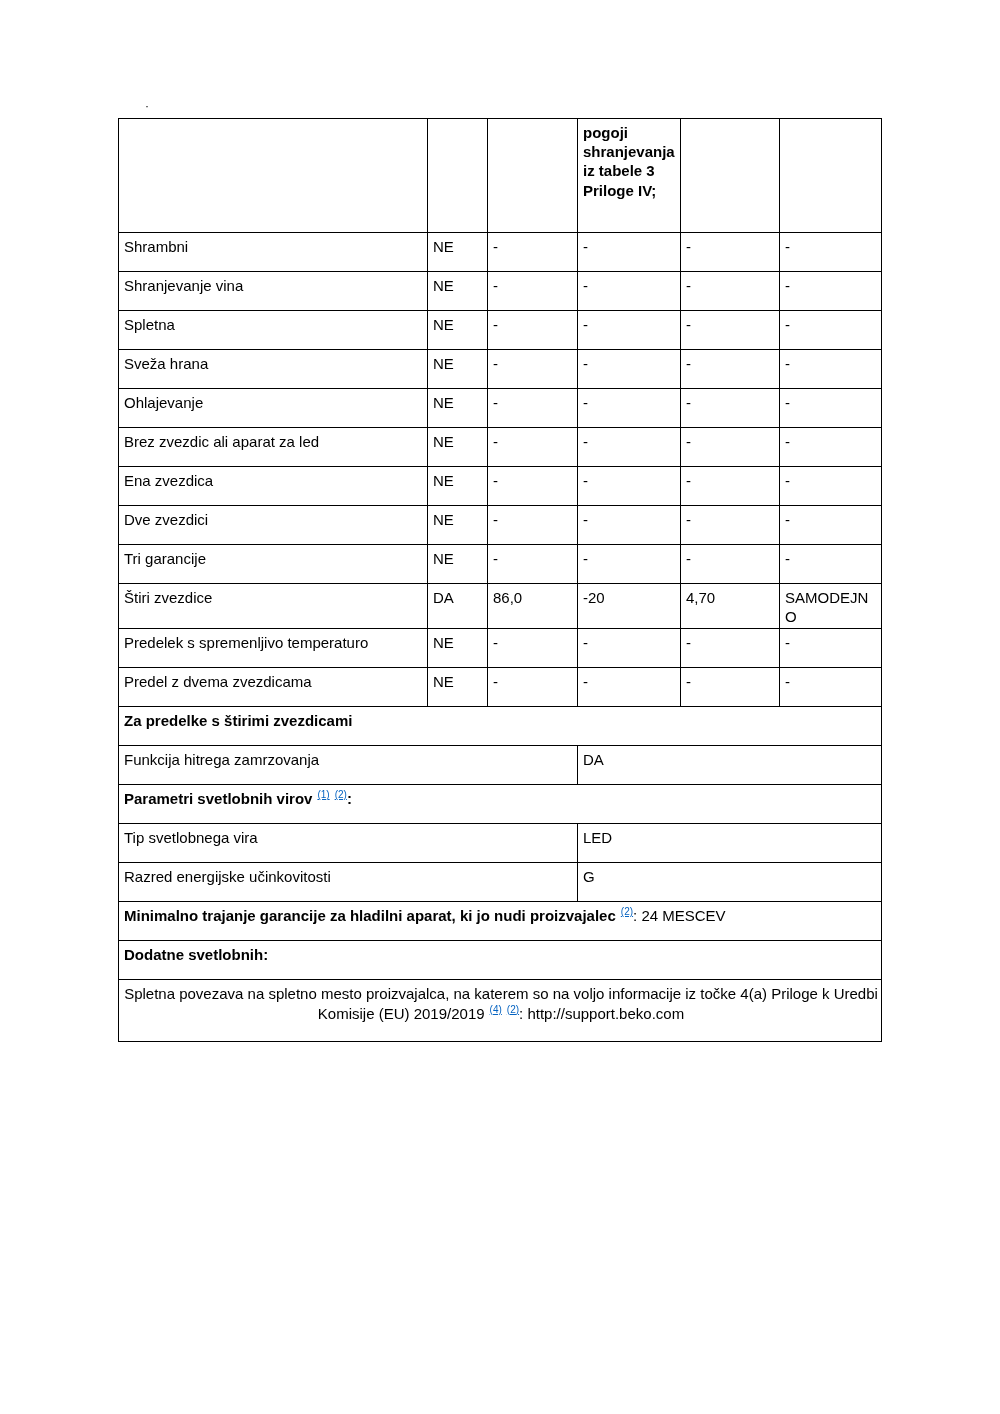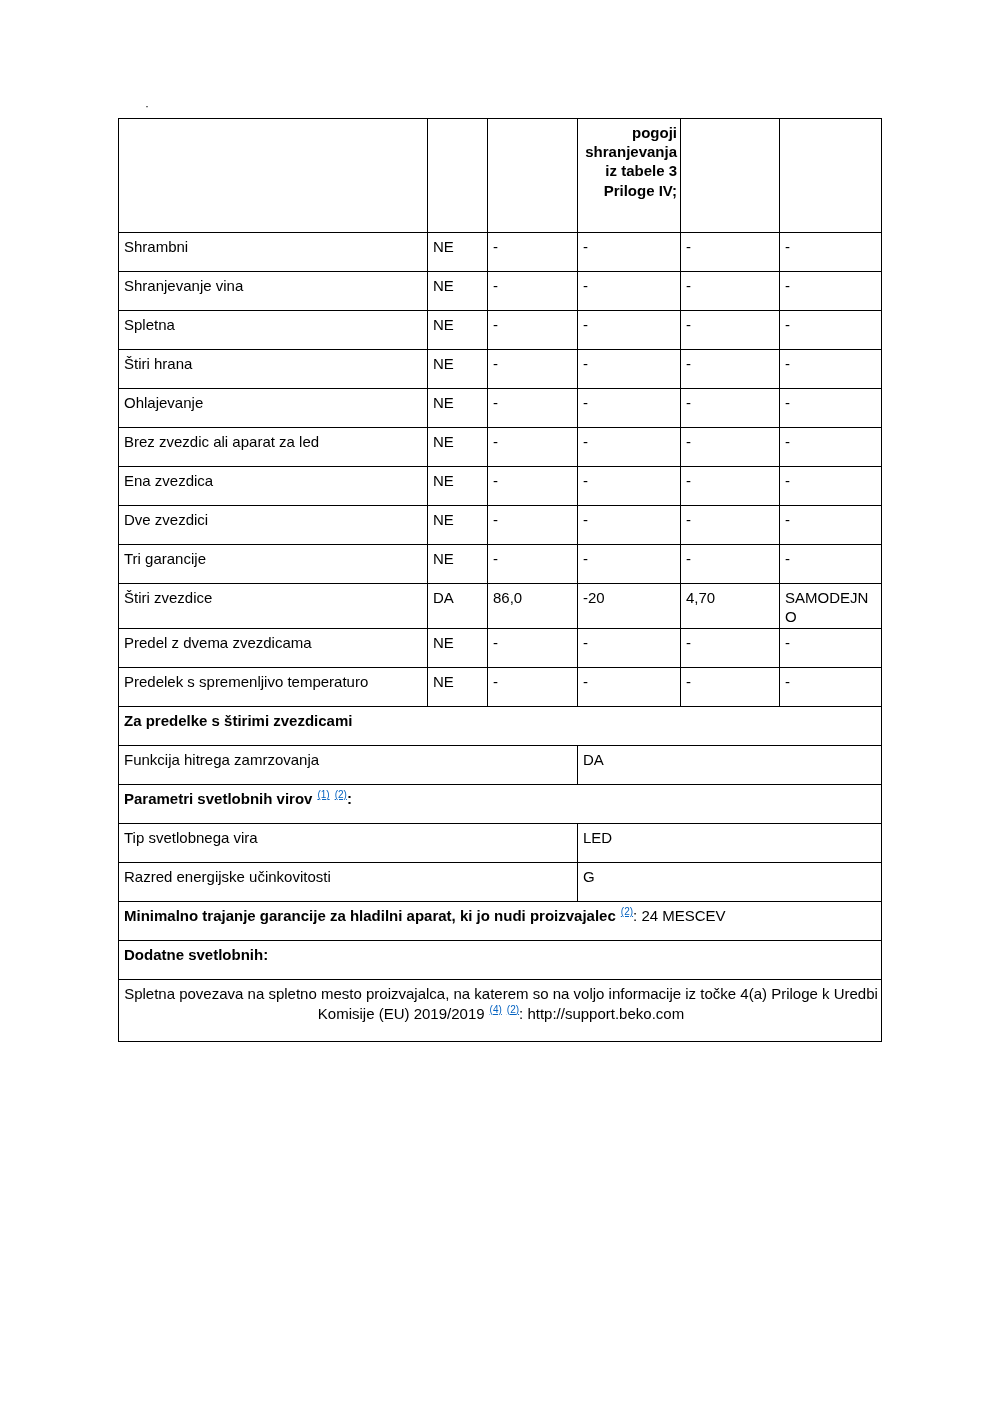--- a/index.html
+++ b/index.html
@@ -30,21 +30,21 @@
     font-size:15px;
     line-height:1.28;
   }
   table.spec td {
     border:1px solid #000000;
     vertical-align:top;
     padding:4px 3px 2px 5px;
     overflow:hidden;
     word-wrap:break-word;
   }
-  tr.header-row td { height:114px;text-align:right; }
+  tr.header-row td { height:114px; }
   tr.data-row td { height:39px; }
   tr.section-row td { height:39px; }
   tr.footer-row td { height:62px;text-align:center; }
   .bold { font-weight:bold; }
   td.bold-cell { font-weight:bold; }
   a.sup-link {
     color:#0563C1;
     font-size:10px;
     vertical-align:super;
     text-decoration:underline;
@@ -100,21 +100,21 @@
     <tr class="data-row">
       <td>Spletna</td>
       <td>NE</td>
       <td>-</td>
       <td>-</td>
       <td>-</td>
       <td>-</td>
     </tr>
 
     <tr class="data-row">
-      <td>Štiri hrana</td>
+      <td>Sveža hrana</td>
       <td>NE</td>
       <td>-</td>
       <td>-</td>
       <td>-</td>
       <td>-</td>
     </tr>
 
     <tr class="data-row">
       <td>Ohlajevanje</td>
       <td>NE</td>
@@ -163,30 +163,30 @@
     <tr class="data-row">
       <td>Štiri zvezdice</td>
       <td>DA</td>
       <td>86,0</td>
       <td>-20</td>
       <td>4,70</td>
       <td>SAMODEJNO</td>
     </tr>
 
     <tr class="data-row">
+      <td>Predelek s spremenljivo temperaturo</td>
+      <td>NE</td>
+      <td>-</td>
+      <td>-</td>
+      <td>-</td>
+      <td>-</td>
+    </tr>
+
+    <tr class="data-row">
       <td>Predel z dvema zvezdicama</td>
-      <td>NE</td>
-      <td>-</td>
-      <td>-</td>
-      <td>-</td>
-      <td>-</td>
-    </tr>
-
-    <tr class="data-row">
-      <td>Predelek s spremenljivo temperaturo</td>
       <td>NE</td>
       <td>-</td>
       <td>-</td>
       <td>-</td>
       <td>-</td>
     </tr>
 
     <tr class="section-row">
       <td colspan="6" class="bold-cell">Za predelke s štirimi zvezdicami</td>
     </tr>

